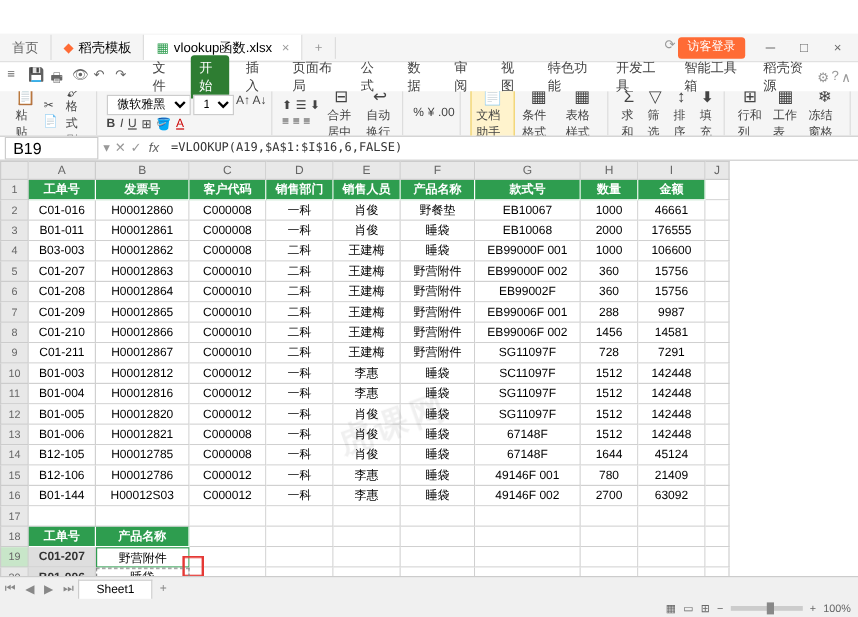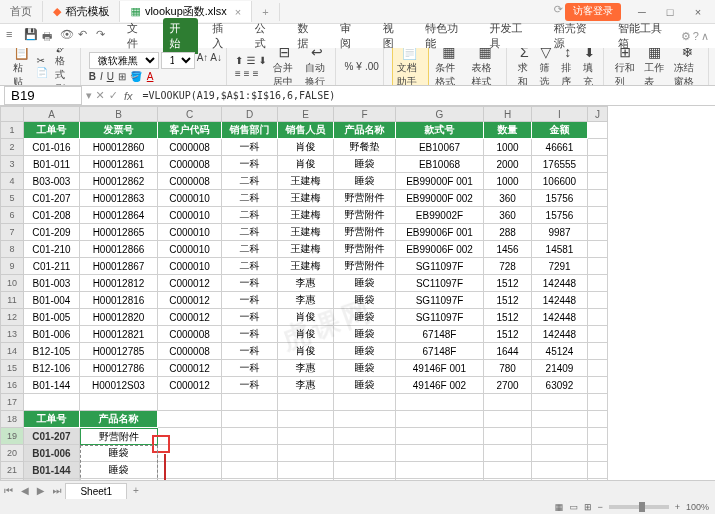--- a/index.html
+++ b/index.html
@@ -1,18 +1,18 @@
 <!DOCTYPE html>
 <html><head>
 <meta charset="utf-8">
 <style>
 * { margin: 0; padding: 0; box-sizing: border-box; font-family: "Microsoft YaHei", Arial, sans-serif; }
 body { width: 715px; height: 514px; background: #fff; font-size: 11px; overflow: hidden; position: relative; }
 
-.titlebar { height: 24px; background: #f5f5f5; display: flex; align-items: center; border-bottom: 1px solid #ddd; }
+.titlebar { height: 24px; background: #f5f5f5; display: flex; align-items: center; border-bottom: 1px solid #ddd; margin-top: 28px; }
 .tab { padding: 3px 10px; border-right: 1px solid #ddd; display: flex; align-items: center; gap: 4px; font-size: 11px; }
 .tab.home { color: #666; }
 .tab.doc { background: #fff; }
 .win-ctrl { margin-left: auto; display: flex; gap: 2px; padding-right: 4px; }
 .win-btn { width: 26px; height: 18px; display: flex; align-items: center; justify-content: center; color: #666; cursor: pointer; }
 .login-btn { background: #ff6b35; color: #fff; padding: 1px 8px; border-radius: 3px; font-size: 10px; margin-right: 6px; }
 
 .menubar { height: 24px; display: flex; align-items: center; padding: 0 6px; gap: 2px; font-size: 11px; background: #fff; }
 .menu-item { padding: 3px 7px; color: #444; cursor: pointer; }
 .menu-item.active { background: #2e7d32; color: #fff; border-radius: 3px 3px 0 0; }
@@ -91,28 +91,29 @@
     <span class="ic">💾</span>
     <span class="ic">🖶</span>
     <span class="ic">👁</span>
     <span class="ic">↶</span>
     <span class="ic">↷</span>
   </div>
   <div id="menu-items" style="display:flex;gap:7px">
       <div class="menu-item">文件</div>
       <div class="menu-item active">开始</div>
       <div class="menu-item">插入</div>
+      <div class="menu-item">页面布局</div>
       <div class="menu-item">公式</div>
       <div class="menu-item">数据</div>
       <div class="menu-item">审阅</div>
       <div class="menu-item">视图</div>
       <div class="menu-item">特色功能</div>
       <div class="menu-item">开发工具</div>
+      <div class="menu-item">智能工具箱</div>
       <div class="menu-item">稻壳资源</div>
-      <div class="menu-item">智能工具箱</div>
     </div>
   <span style="margin-left:auto;color:#999">⚙</span>
   <span style="color:#999">?</span>
   <span style="color:#999">∧</span>
 </div>
 
 <div class="ribbon">
   <div class="ribbon-grp">
     <div class="ribbon-btn">
         <span class="ic">📋</span>

